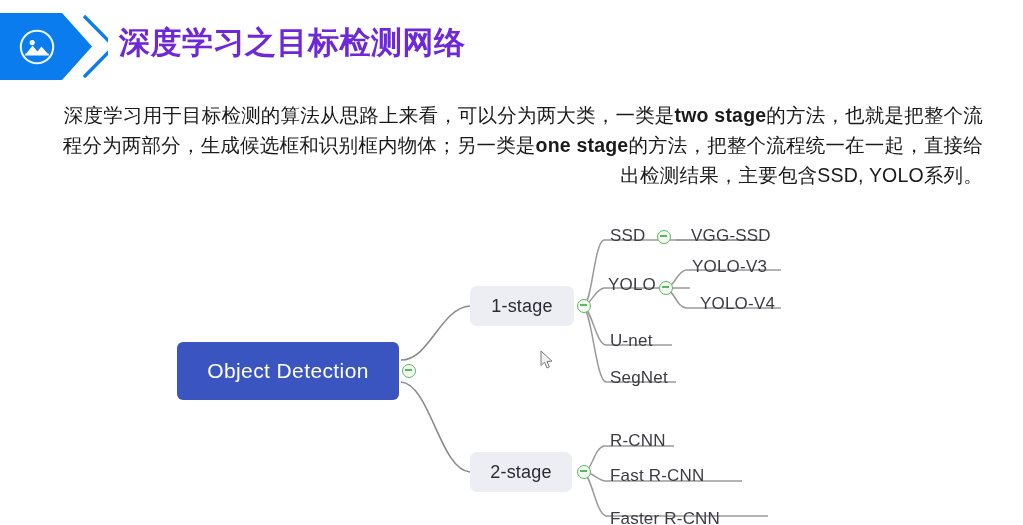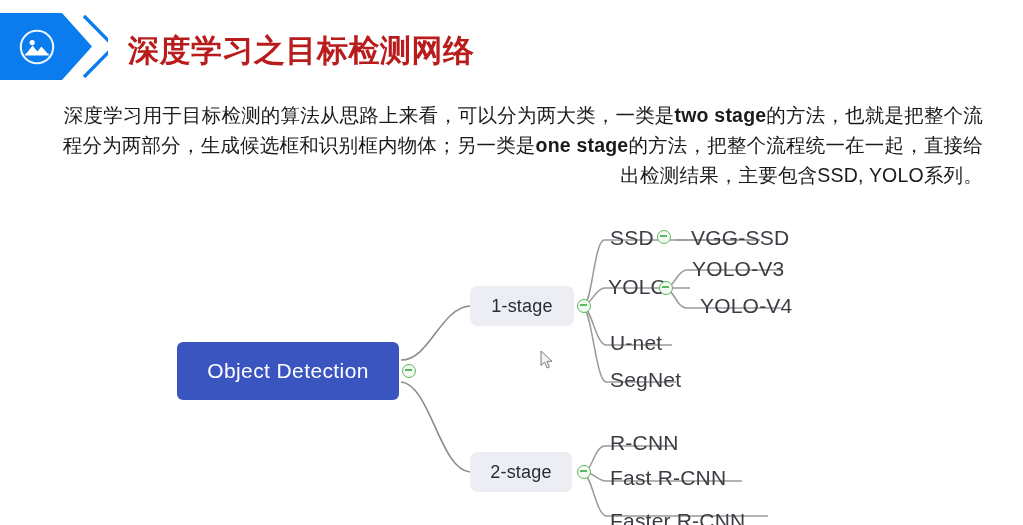--- a/index.html
+++ b/index.html
@@ -33,29 +33,28 @@
   }
   #banner-icon {
     position: absolute;
     left: 18px;
     top: 28px;
     width: 38px;
     height: 38px;
   }
   #page-title {
     position: absolute;
-    left: 128px;
+    left: 119px;
     top: 24px;
     font-size: 31px;
     font-weight: bold;
     letter-spacing: 0.5px;
-    color: #b91c1c;
+    color: #6d28d9;
     white-space: nowrap;
     line-height: 38px;
-    margin-top: 8px;
   }
 
   
   #paragraph {
     position: absolute;
     left: 58px;
     top: 100px;
     width: 925px;
     font-size: 19.5px;
     line-height: 30px;
@@ -120,21 +119,21 @@
     left: 470px;
     top: 252px;
     width: 102px;
     height: 40px;
     line-height: 40px;
   }
 
   
   .leaf {
     position: absolute;
-    font-size: 21px;
+    font-size: 17px;
     color: #3c3c44;
     white-space: nowrap;
     letter-spacing: 0.2px;
   }
 
   
   .toggle {
     position: absolute;
     width: 14px;
     height: 14px;

